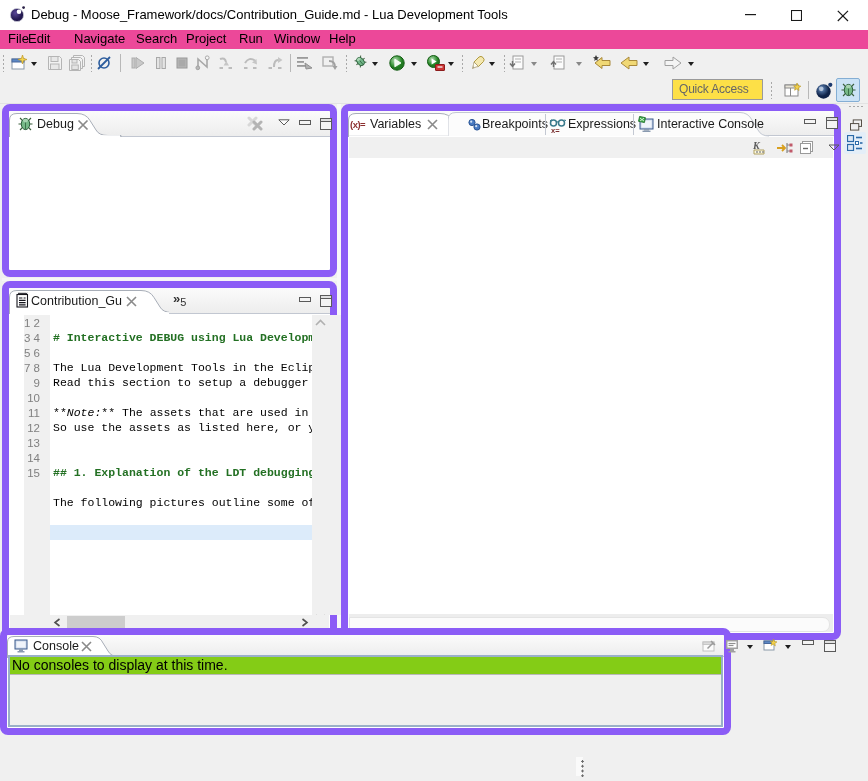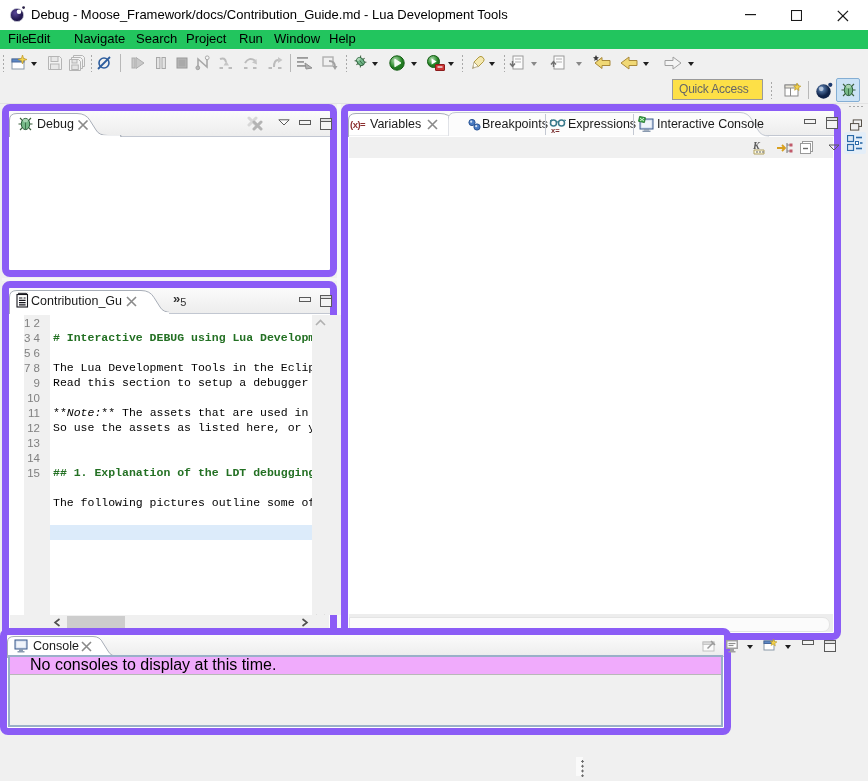--- a/index.html
+++ b/index.html
@@ -5,21 +5,21 @@
 * { margin:0; padding:0; box-sizing:border-box; }
 html,body { width:868px; height:781px; overflow:hidden; }
 body { background:#f0f0f0; font-family:"Liberation Sans", sans-serif; position:relative; }
 .abs { position:absolute; }
 
 
 #titlebar { left:0; top:0; width:868px; height:30px; background:#ffffff; }
 #title-text { top:7px; font-size:13px; color:#000; }
 
 
-#menubar { left:0; top:30px; width:868px; height:19px; background:#22c55e; font-size:13px; color:#000; }
+#menubar { left:0; top:30px; width:868px; height:19px; background:#ec4899; font-size:13px; color:#000; }
 #menubar span { position:absolute; top:1px; }
 
 
 #toolband { left:0; top:49px; width:868px; height:55px; background:#f0f0f0; border-bottom:1px solid #e3e3e3; }
 .ticon { position:absolute; top:55px; }
 .tsep-line { position:absolute; top:54px; width:1px; height:18px; background:#b8b8b8; }
 .tsep-dot { position:absolute; top:54px; width:3px; height:18px;
   background-image:radial-gradient(circle, #a8a8a8 0.8px, transparent 1px);
   background-size:3px 4px; background-repeat:repeat-y; }
 .dd { position:absolute; width:0; height:0; border-left:3.5px solid transparent; border-right:3.5px solid transparent; border-top:4px solid #1e1e1e; top:62px; }
@@ -519,18 +519,18 @@
   <div class="dd" style="left:778px;top:10px"></div>
   <svg class="abs" style="left:795px;top:5px" width="12" height="6">
       <rect x="0.5" y="0.5" width="11" height="4" fill="#f4f4f4" stroke="#5a5a5a"></rect>
     </svg>
   <svg class="abs" style="left:817px;top:5px" width="12" height="12">
       <rect x="0.5" y="0.5" width="11" height="11" fill="#f4f4f4" stroke="#5a5a5a"></rect>
       <rect x="0.5" y="0.5" width="11" height="3" fill="#e0e0e0" stroke="#5a5a5a"></rect>
     </svg>
 
   <div class="abs" style="left:1px;top:20px;right:1px;bottom:1px;border:2px solid #9ab0c8;background:#f0f0f0">
-    <div style="height:18px;background:#f0abfc;border-bottom:1px solid #b8b8b8;font-size:16px;color:#000;padding-left:20px;line-height:16px">No consoles to display at this time.</div>
+    <div style="height:18px;background:#84cc16;border-bottom:1px solid #b8b8b8;font-size:14px;color:#000;padding-left:2px;line-height:16px">No consoles to display at this time.</div>
   </div>
 </div>
 
 <div class="abs" style="left:576px;top:757px;width:7px;height:19px;background:#fafafa"></div>
 <div class="abs" style="left:581px;top:758px;width:3px;height:19px;background-image:radial-gradient(circle,#6a6a6a 1.1px,transparent 1.3px);background-size:3px 4.8px;background-position:0 1px"></div>
 
 </body></html>

